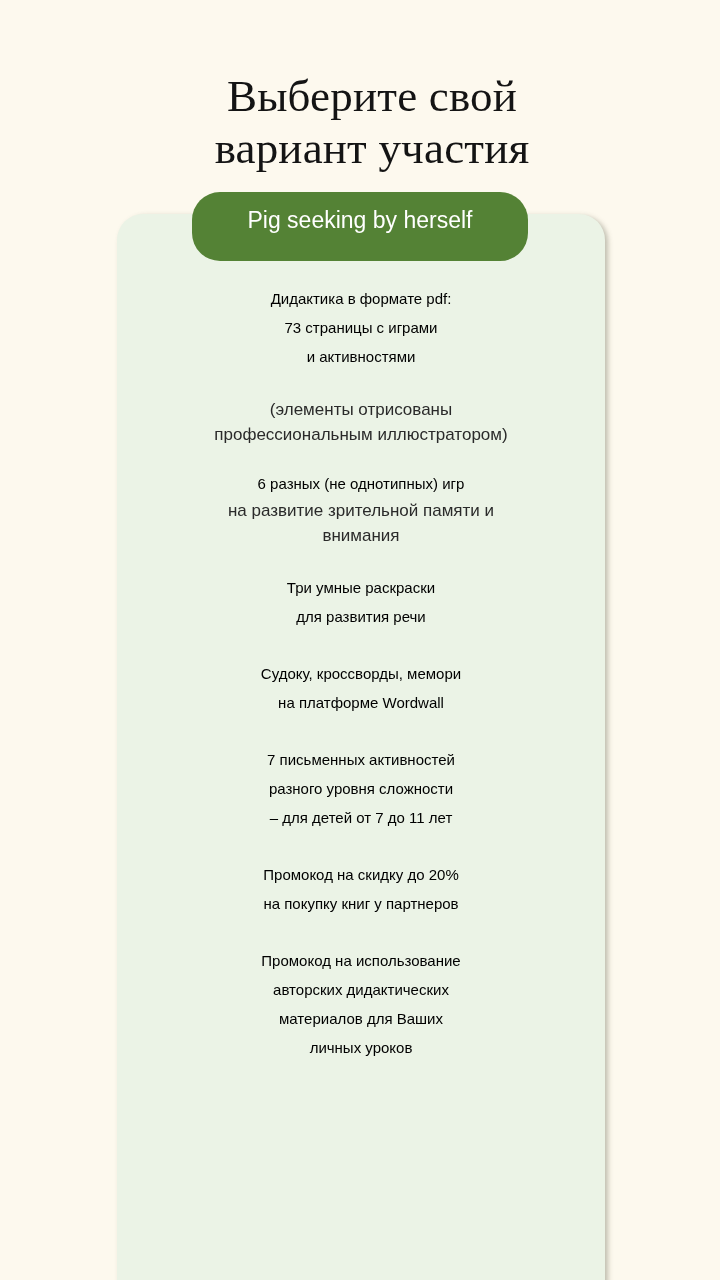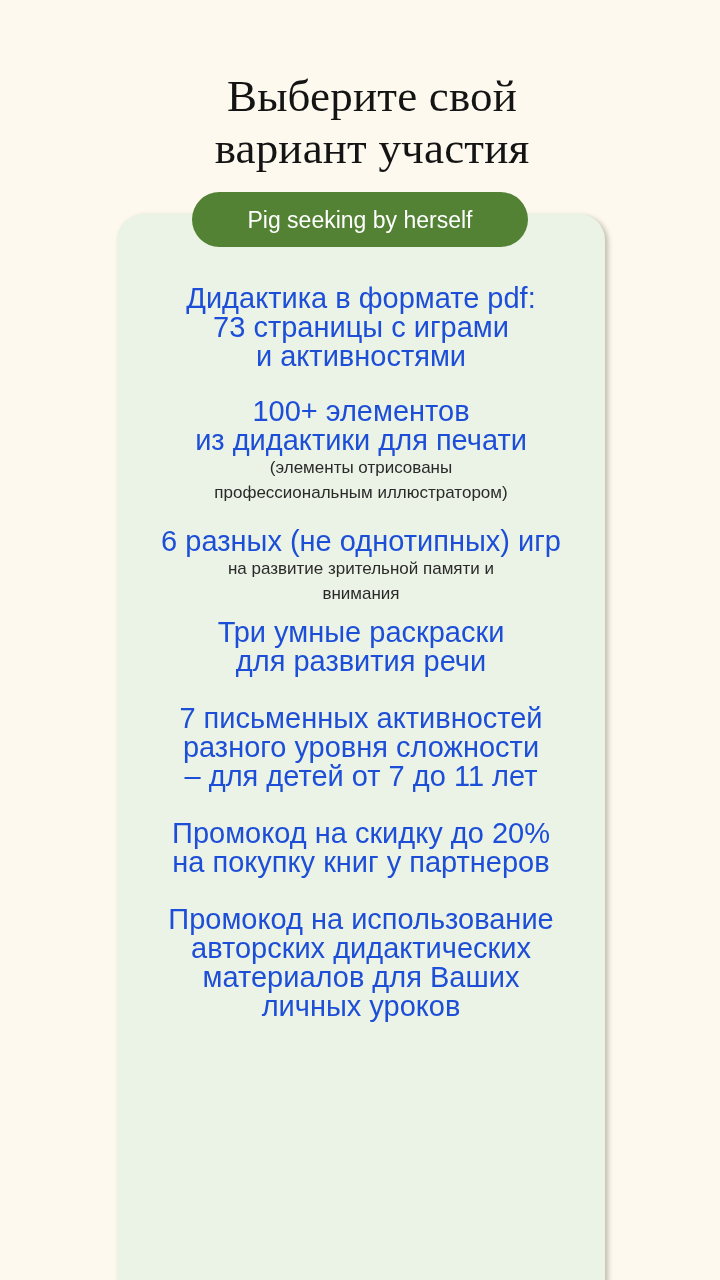--- a/index.html
+++ b/index.html
@@ -37,21 +37,21 @@
     height: 1120px;
     background: #ebf3e6;
     border-radius: 26px;
     box-shadow: 3px 2px 5px rgba(80, 80, 60, 0.35);
   }
   .pill {
     position: absolute;
     top: 192px;
     left: 192px;
     width: 336px;
-    height: 55px;
+    height: 69px;
     border-radius: 28px;
     background: #548235;
     color: #ffffff;
     font-size: 23px;
     line-height: 56px;
     text-align: center;
     z-index: 2;
     cursor: pointer;
   }
   .items {
@@ -59,23 +59,23 @@
     top: 284px;
     left: 117px;
     width: 488px;
     text-align: center;
     z-index: 1;
   }
   .item {
     margin: 0 0 26px 0;
   }
   .item .main {
-    font-size: 29px;
+    font-size: 15px;
     line-height: 29px;
-    color: #1d4ed8;
+    color: #000000;
     white-space: pre-line;
   }
   .item .note {
     font-size: 17px;
     line-height: 25px;
     color: #2a2a2a;
     white-space: pre-line;
   }
 </style>
 </head>
@@ -92,33 +92,35 @@
   <span>Pig seeking by herself</span>
 </div>
 
 <div class="items">
   <div class="item">
     <div class="main">Дидактика в формате pdf:
 73 страницы с играми
 и активностями</div>
   </div>
   <div class="item" style="margin-bottom:22px;">
-    <div class="main">100+ элементов
-из дидактики для печати</div>
     <div class="note">(элементы отрисованы
 профессиональным иллюстратором)</div>
   </div>
-  <div class="item" style="margin-bottom:12px;">
+  <div class="item" style="margin-bottom:25px;">
     <div class="main">6 разных (не однотипных) игр</div>
     <div class="note">на развитие зрительной памяти и
 внимания</div>
   </div>
   <div class="item" style="margin-bottom:28px;text-align:center;">
     <div class="main">Три умные раскраски
 для развития речи</div>
+  </div>
+  <div class="item" style="margin-bottom:28px;">
+    <div class="main">Судоку, кроссворды, мемори
+на платформе Wordwall</div>
   </div>
   <div class="item" style="margin-bottom:28px;">
     <div class="main">7 письменных активностей
 разного уровня сложности
 – для детей от 7 до 11 лет</div>
   </div>
   <div class="item" style="margin-bottom:28px;">
     <div class="main">Промокод на скидку до 20%
 на покупку книг у партнеров</div>
   </div>

